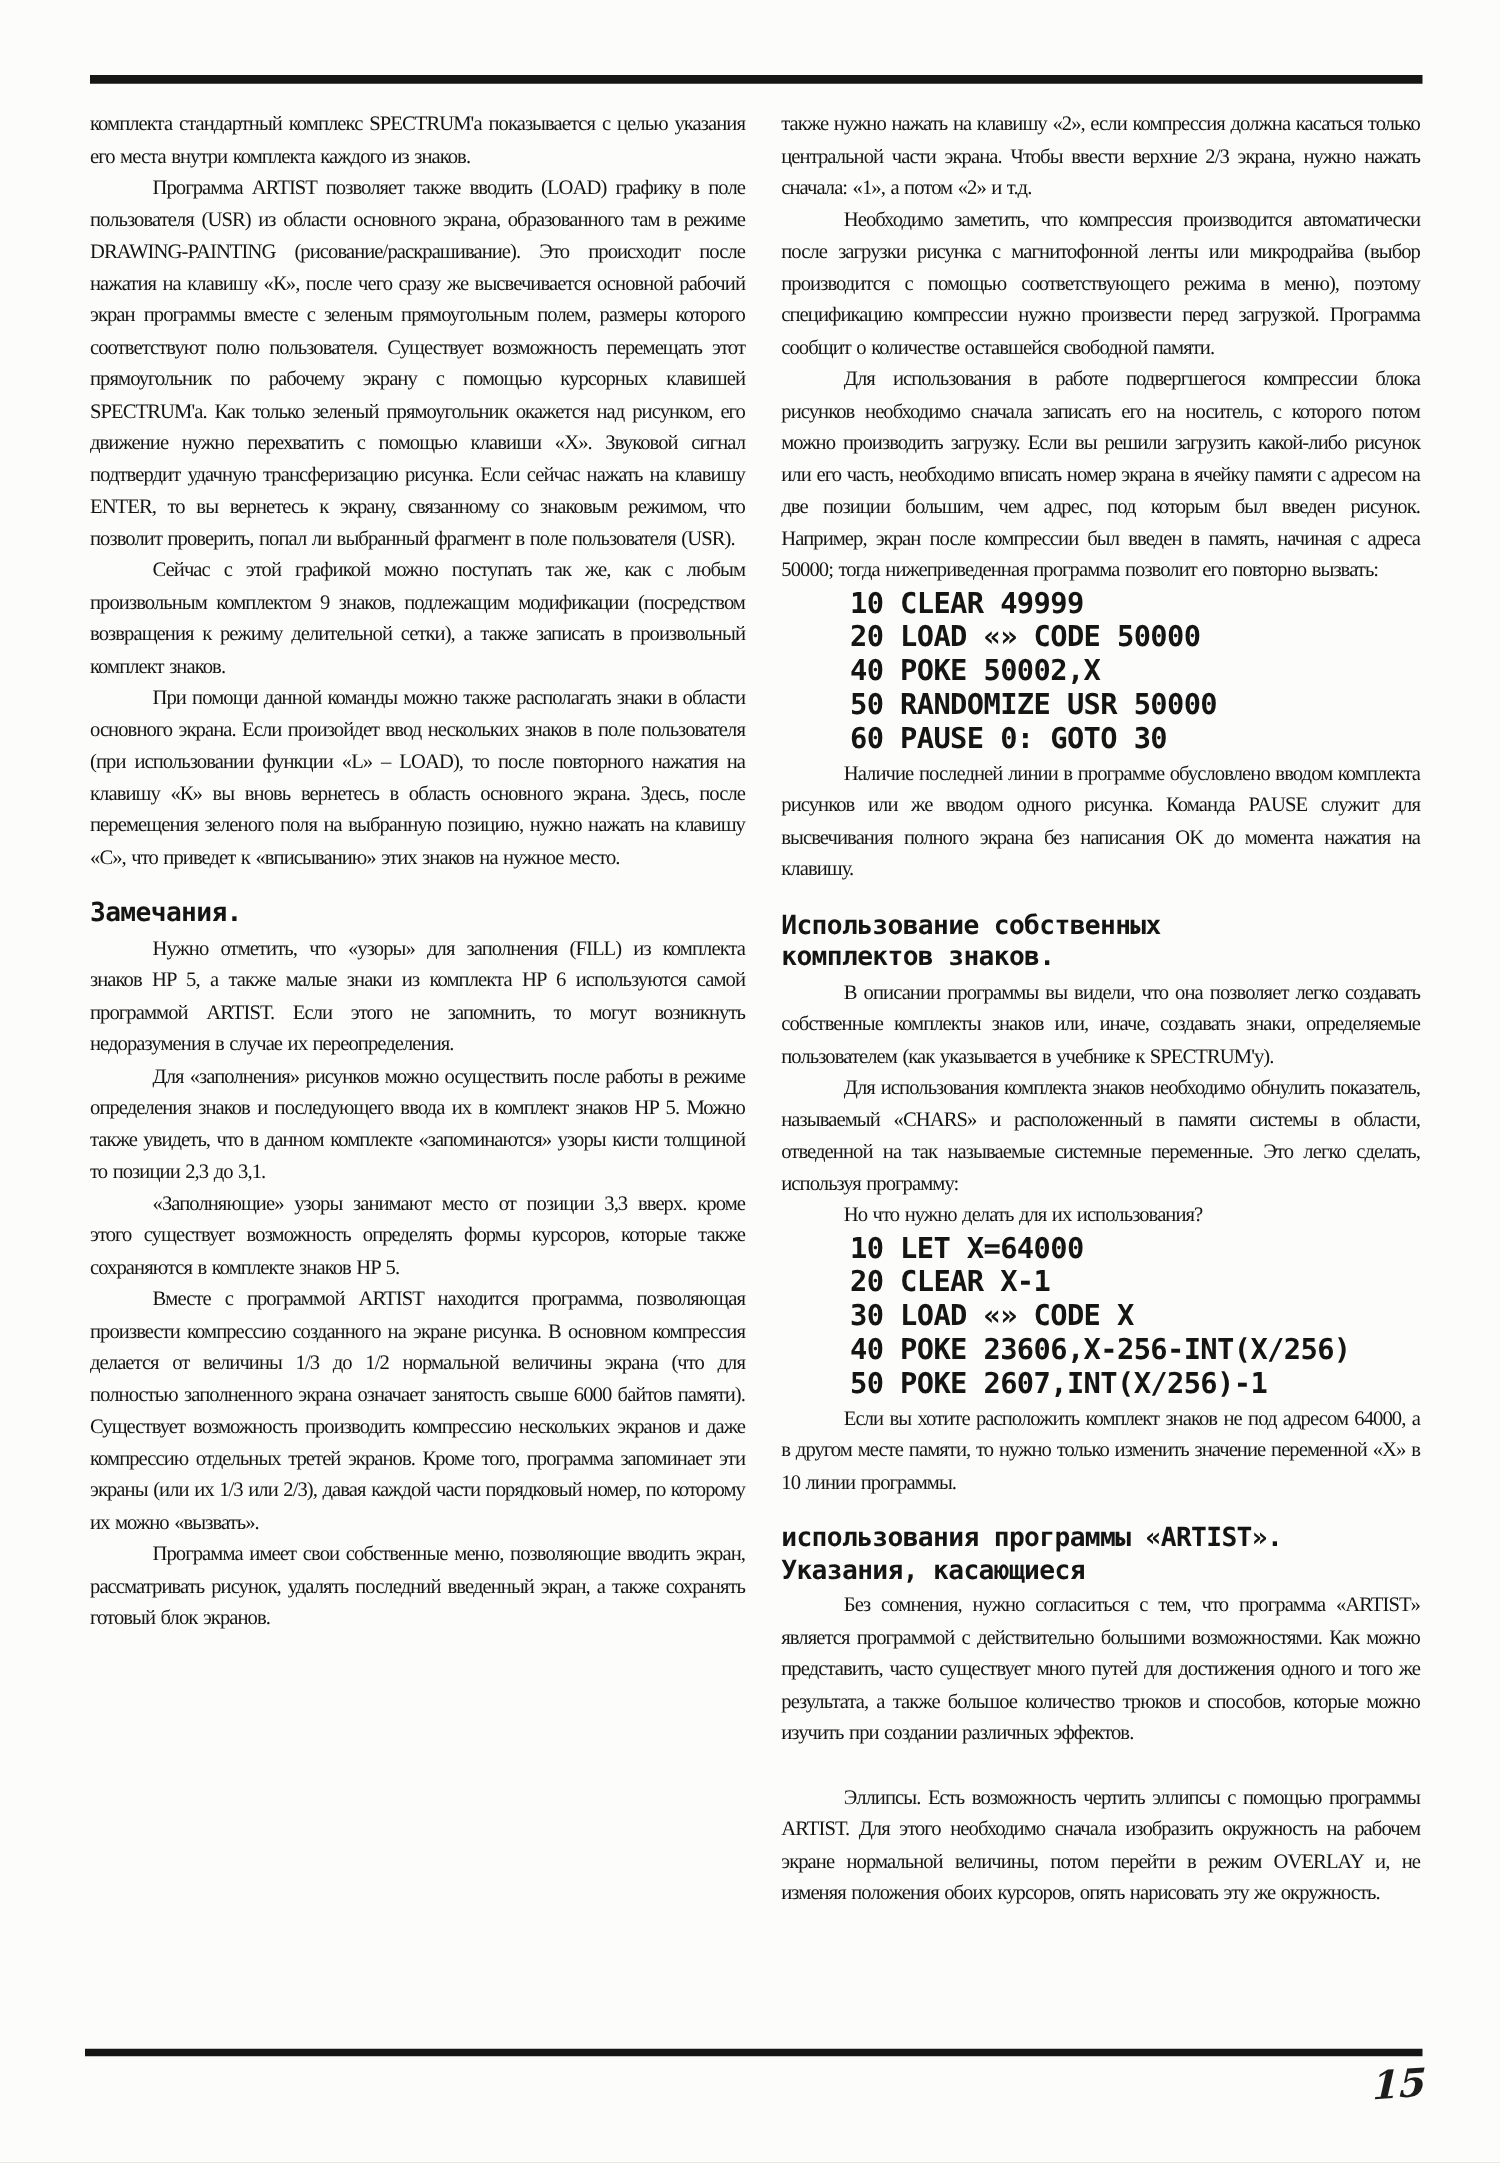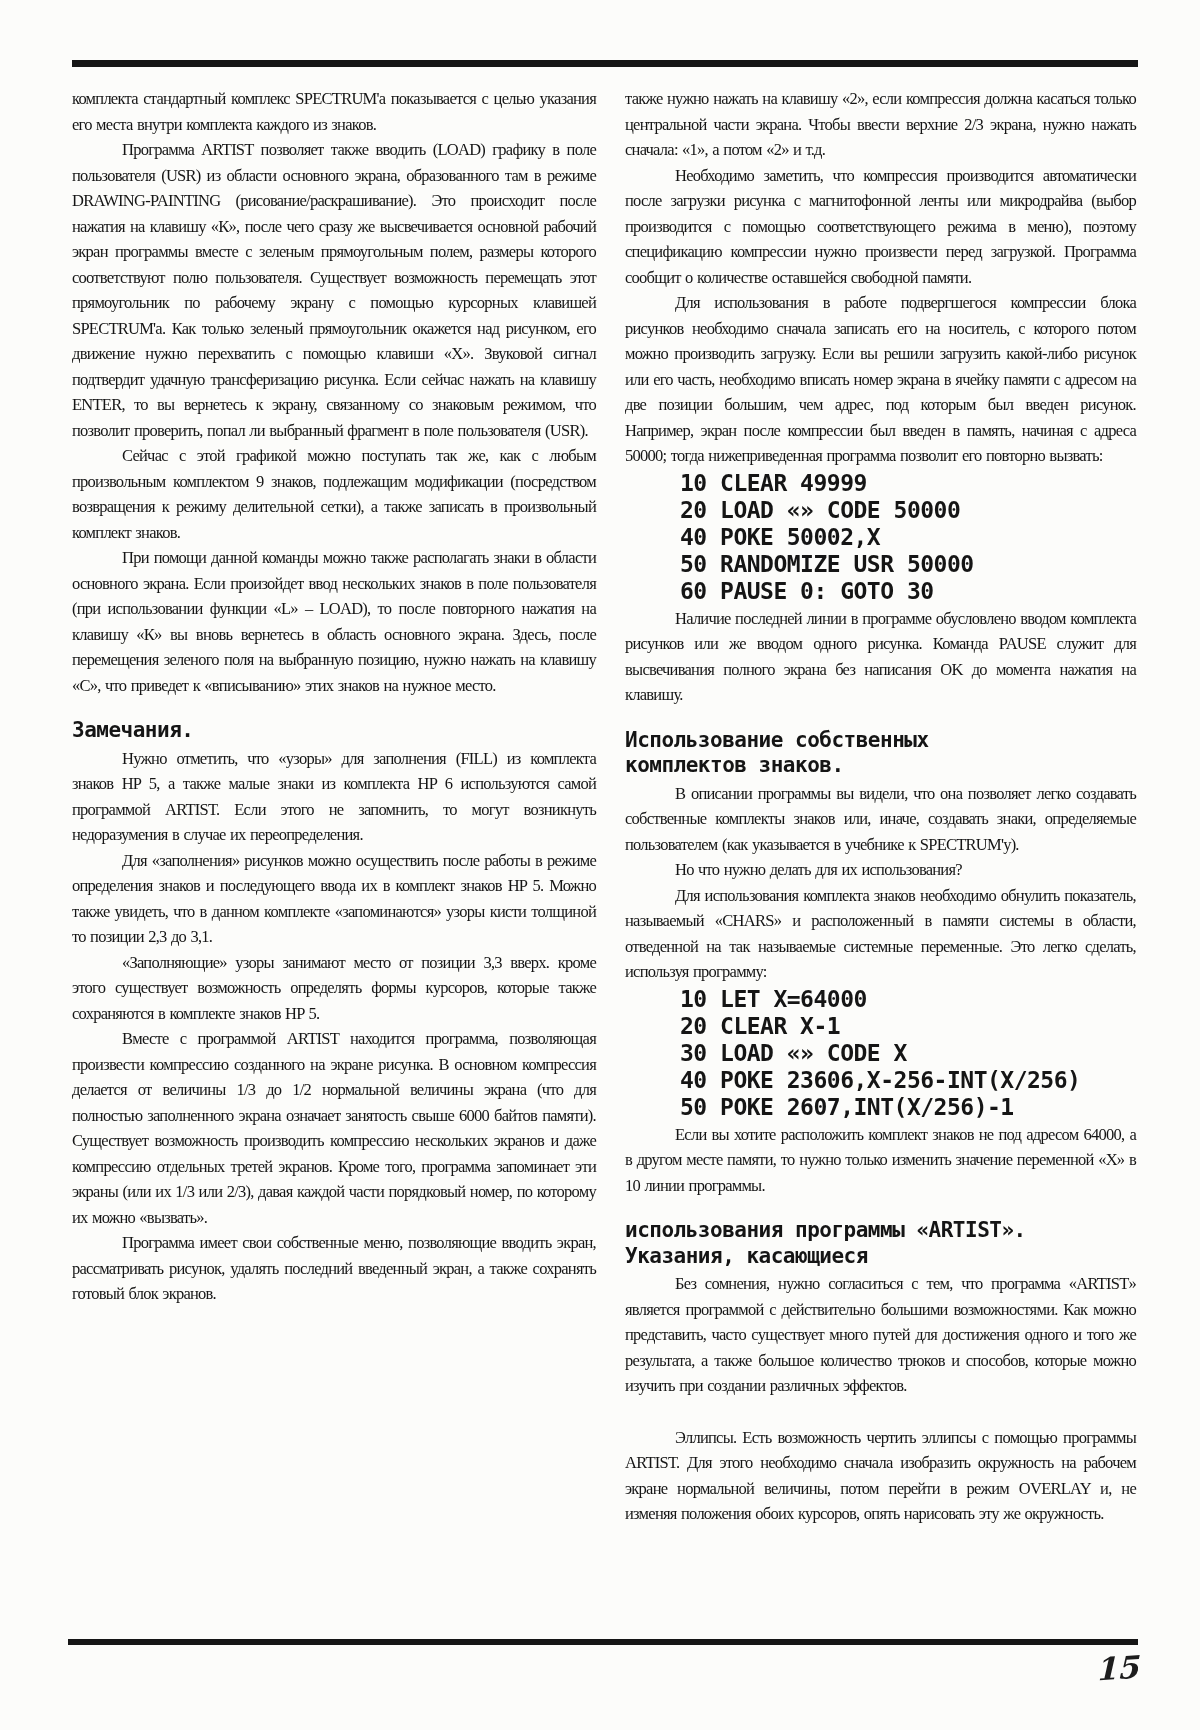--- a/index.html
+++ b/index.html
@@ -105,22 +105,22 @@
         <div class="code-line">40 POKE 50002,X</div>
         <div class="code-line">50 RANDOMIZE USR 50000</div>
         <div class="code-line">60 PAUSE 0: GOTO 30</div>
       </div>
       <p class="para ind">Наличие последней линии в программе обусловлено вводом комплекта рисунков или же вводом одного рисунка. Команда PAUSE служит для высвечивания полного экрана без написания OK до момента нажатия на клавишу.</p>
       <div class="heading">
         <span class="hline">Использование собственных</span>
         <span class="hline">комплектов знаков.</span>
       </div>
       <p class="para ind">В описании программы вы видели, что она позволяет легко создавать собственные комплекты знаков или, иначе, создавать знаки, определяемые пользователем (как указывается в учебнике к SPECTRUM'у).</p>
+      <p class="para ind">Для использования комплекта знаков необходимо обнулить показатель, называемый «CHARS» и расположенный в памяти системы в области, отведенной на так называемые системные переменные. Это легко сделать, используя программу:</p>
       <p class="para ind">Но что нужно делать для их использования?</p>
-      <p class="para ind">Для использования комплекта знаков необходимо обнулить показатель, называемый «CHARS» и расположенный в памяти системы в области, отведенной на так называемые системные переменные. Это легко сделать, используя программу:</p>
       <div class="code-block">
         <div class="code-line">10 LET X=64000</div>
         <div class="code-line">20 CLEAR X-1</div>
         <div class="code-line">30 LOAD «» CODE X</div>
         <div class="code-line">40 POKE 23606,X-256-INT(X/256)</div>
         <div class="code-line">50 POKE 2607,INT(X/256)-1</div>
       </div>
       <p class="para ind">Если вы хотите расположить комплект знаков не под адресом 64000, а в другом месте памяти, то нужно только изменить значение переменной «X» в 10 линии программы.</p>
       <div class="heading">
         <span class="hline">использования программы «ARTIST».</span>

